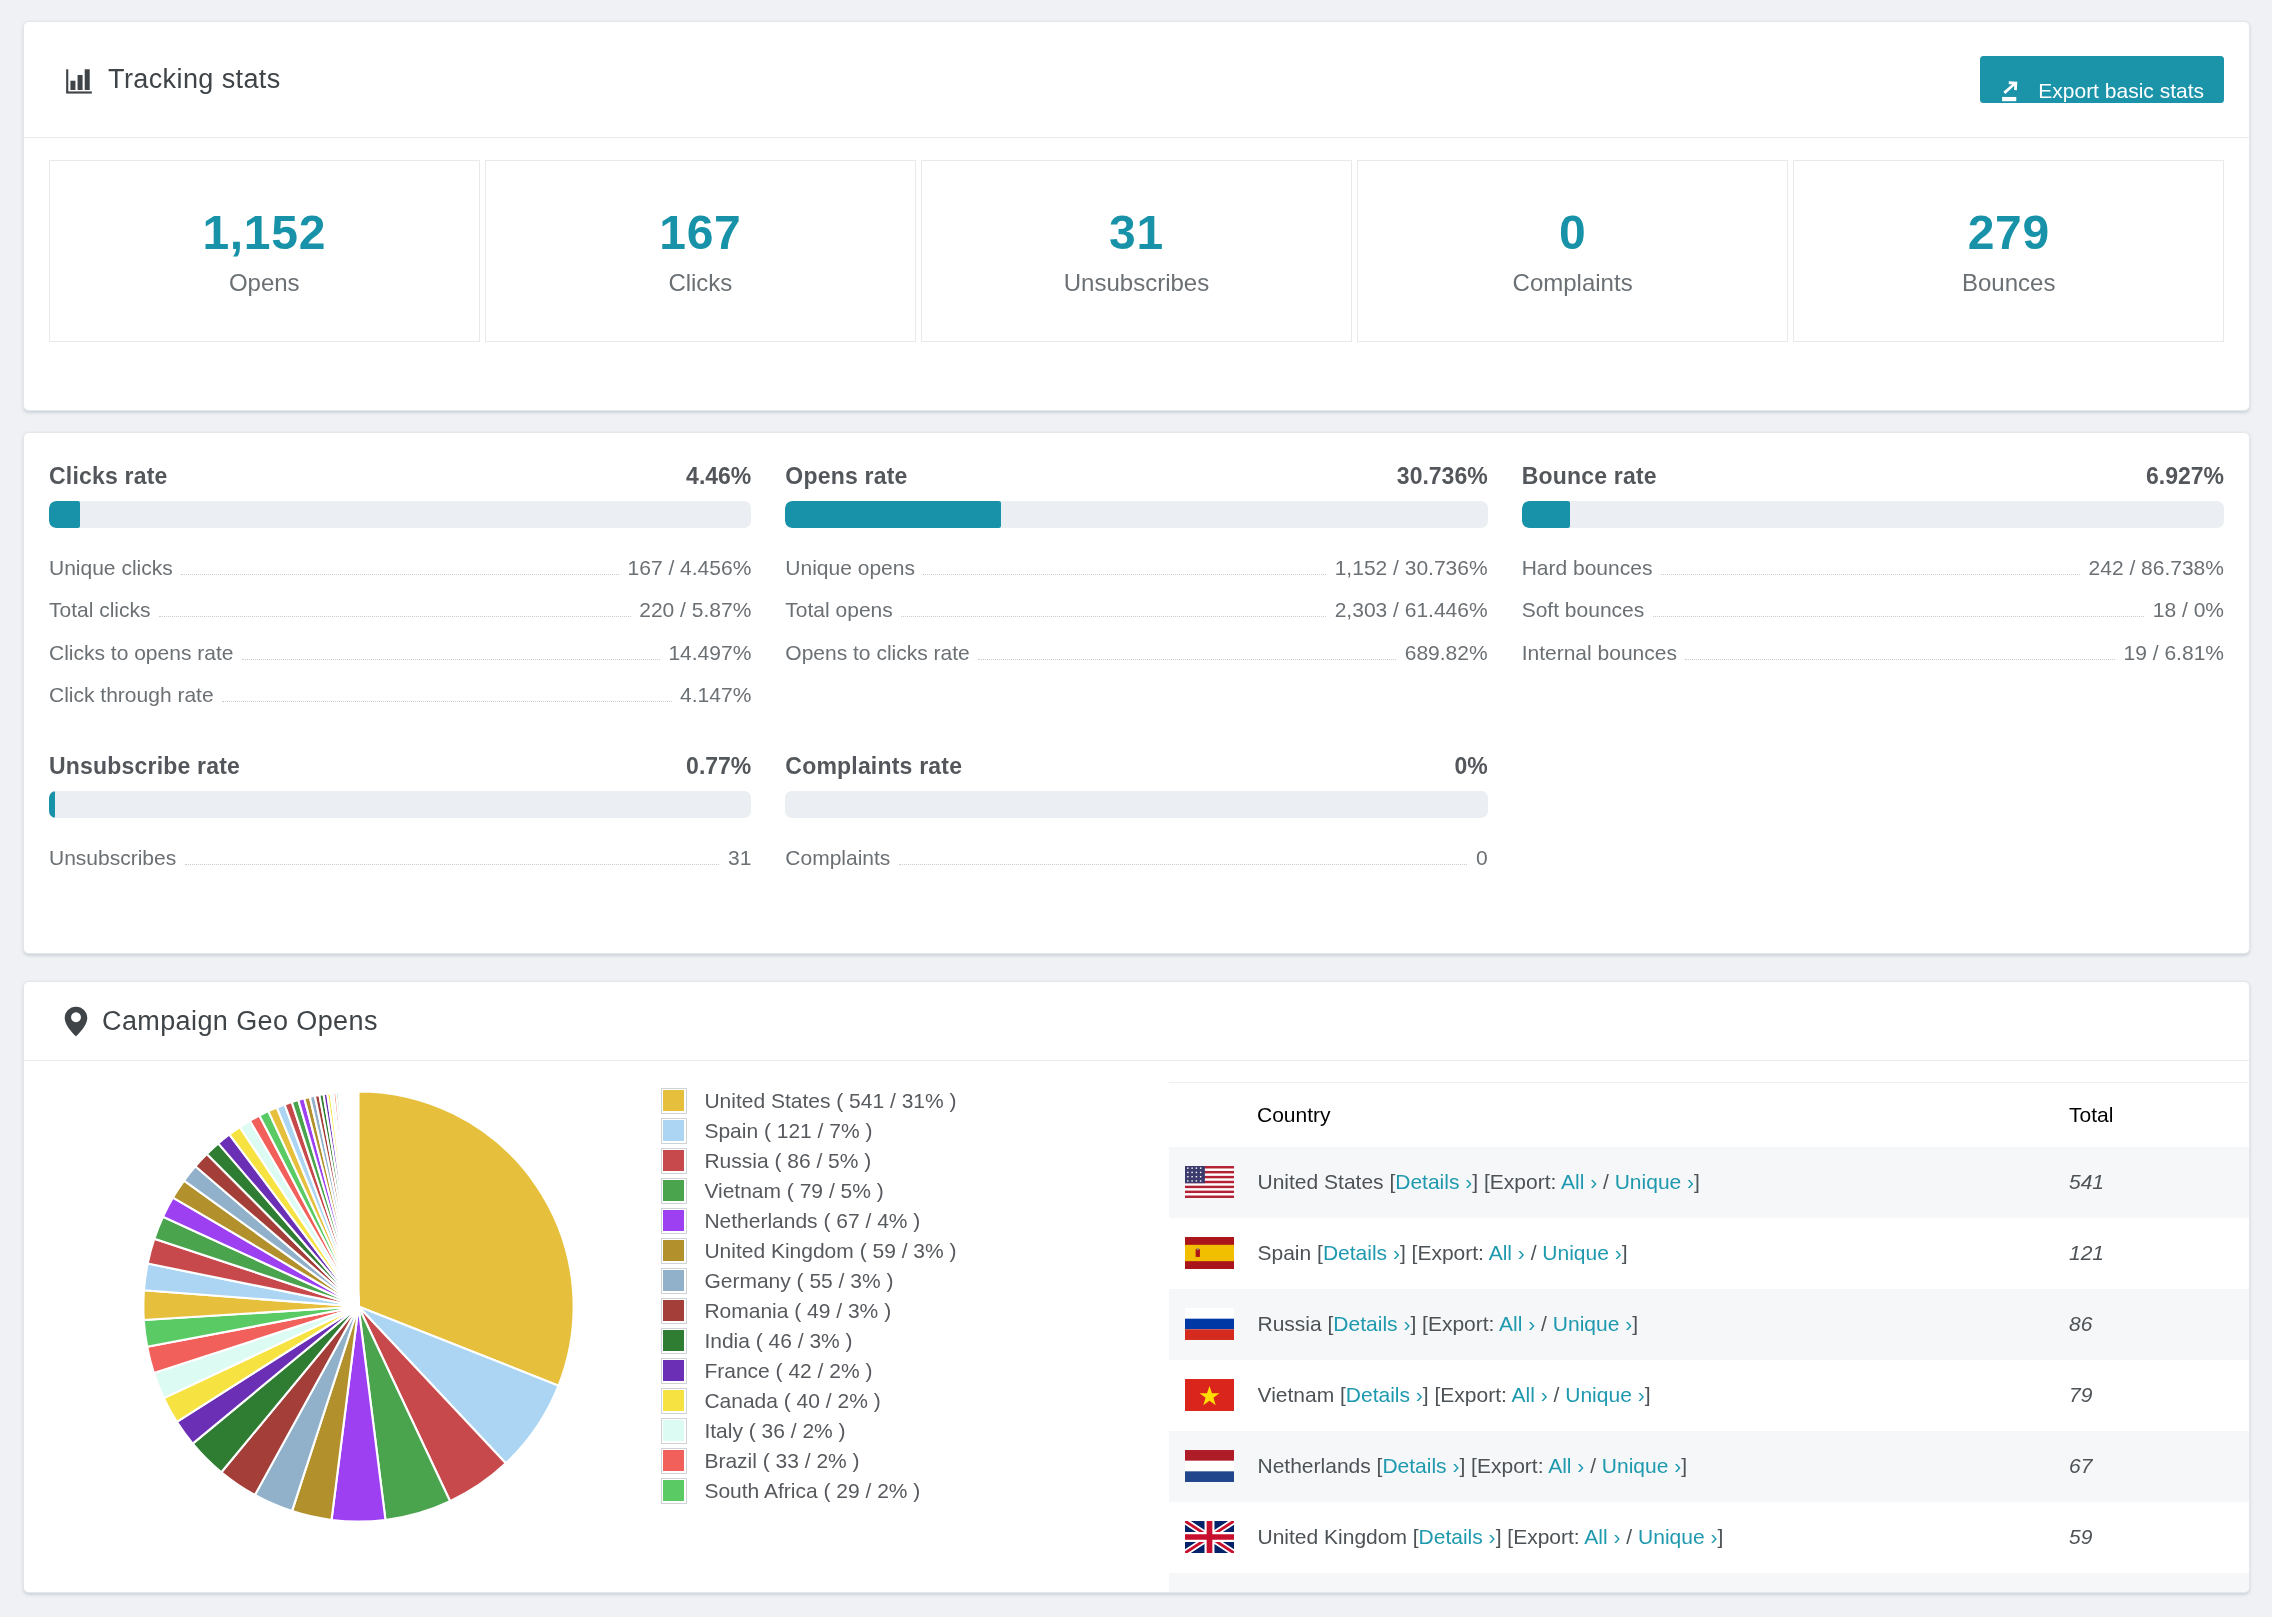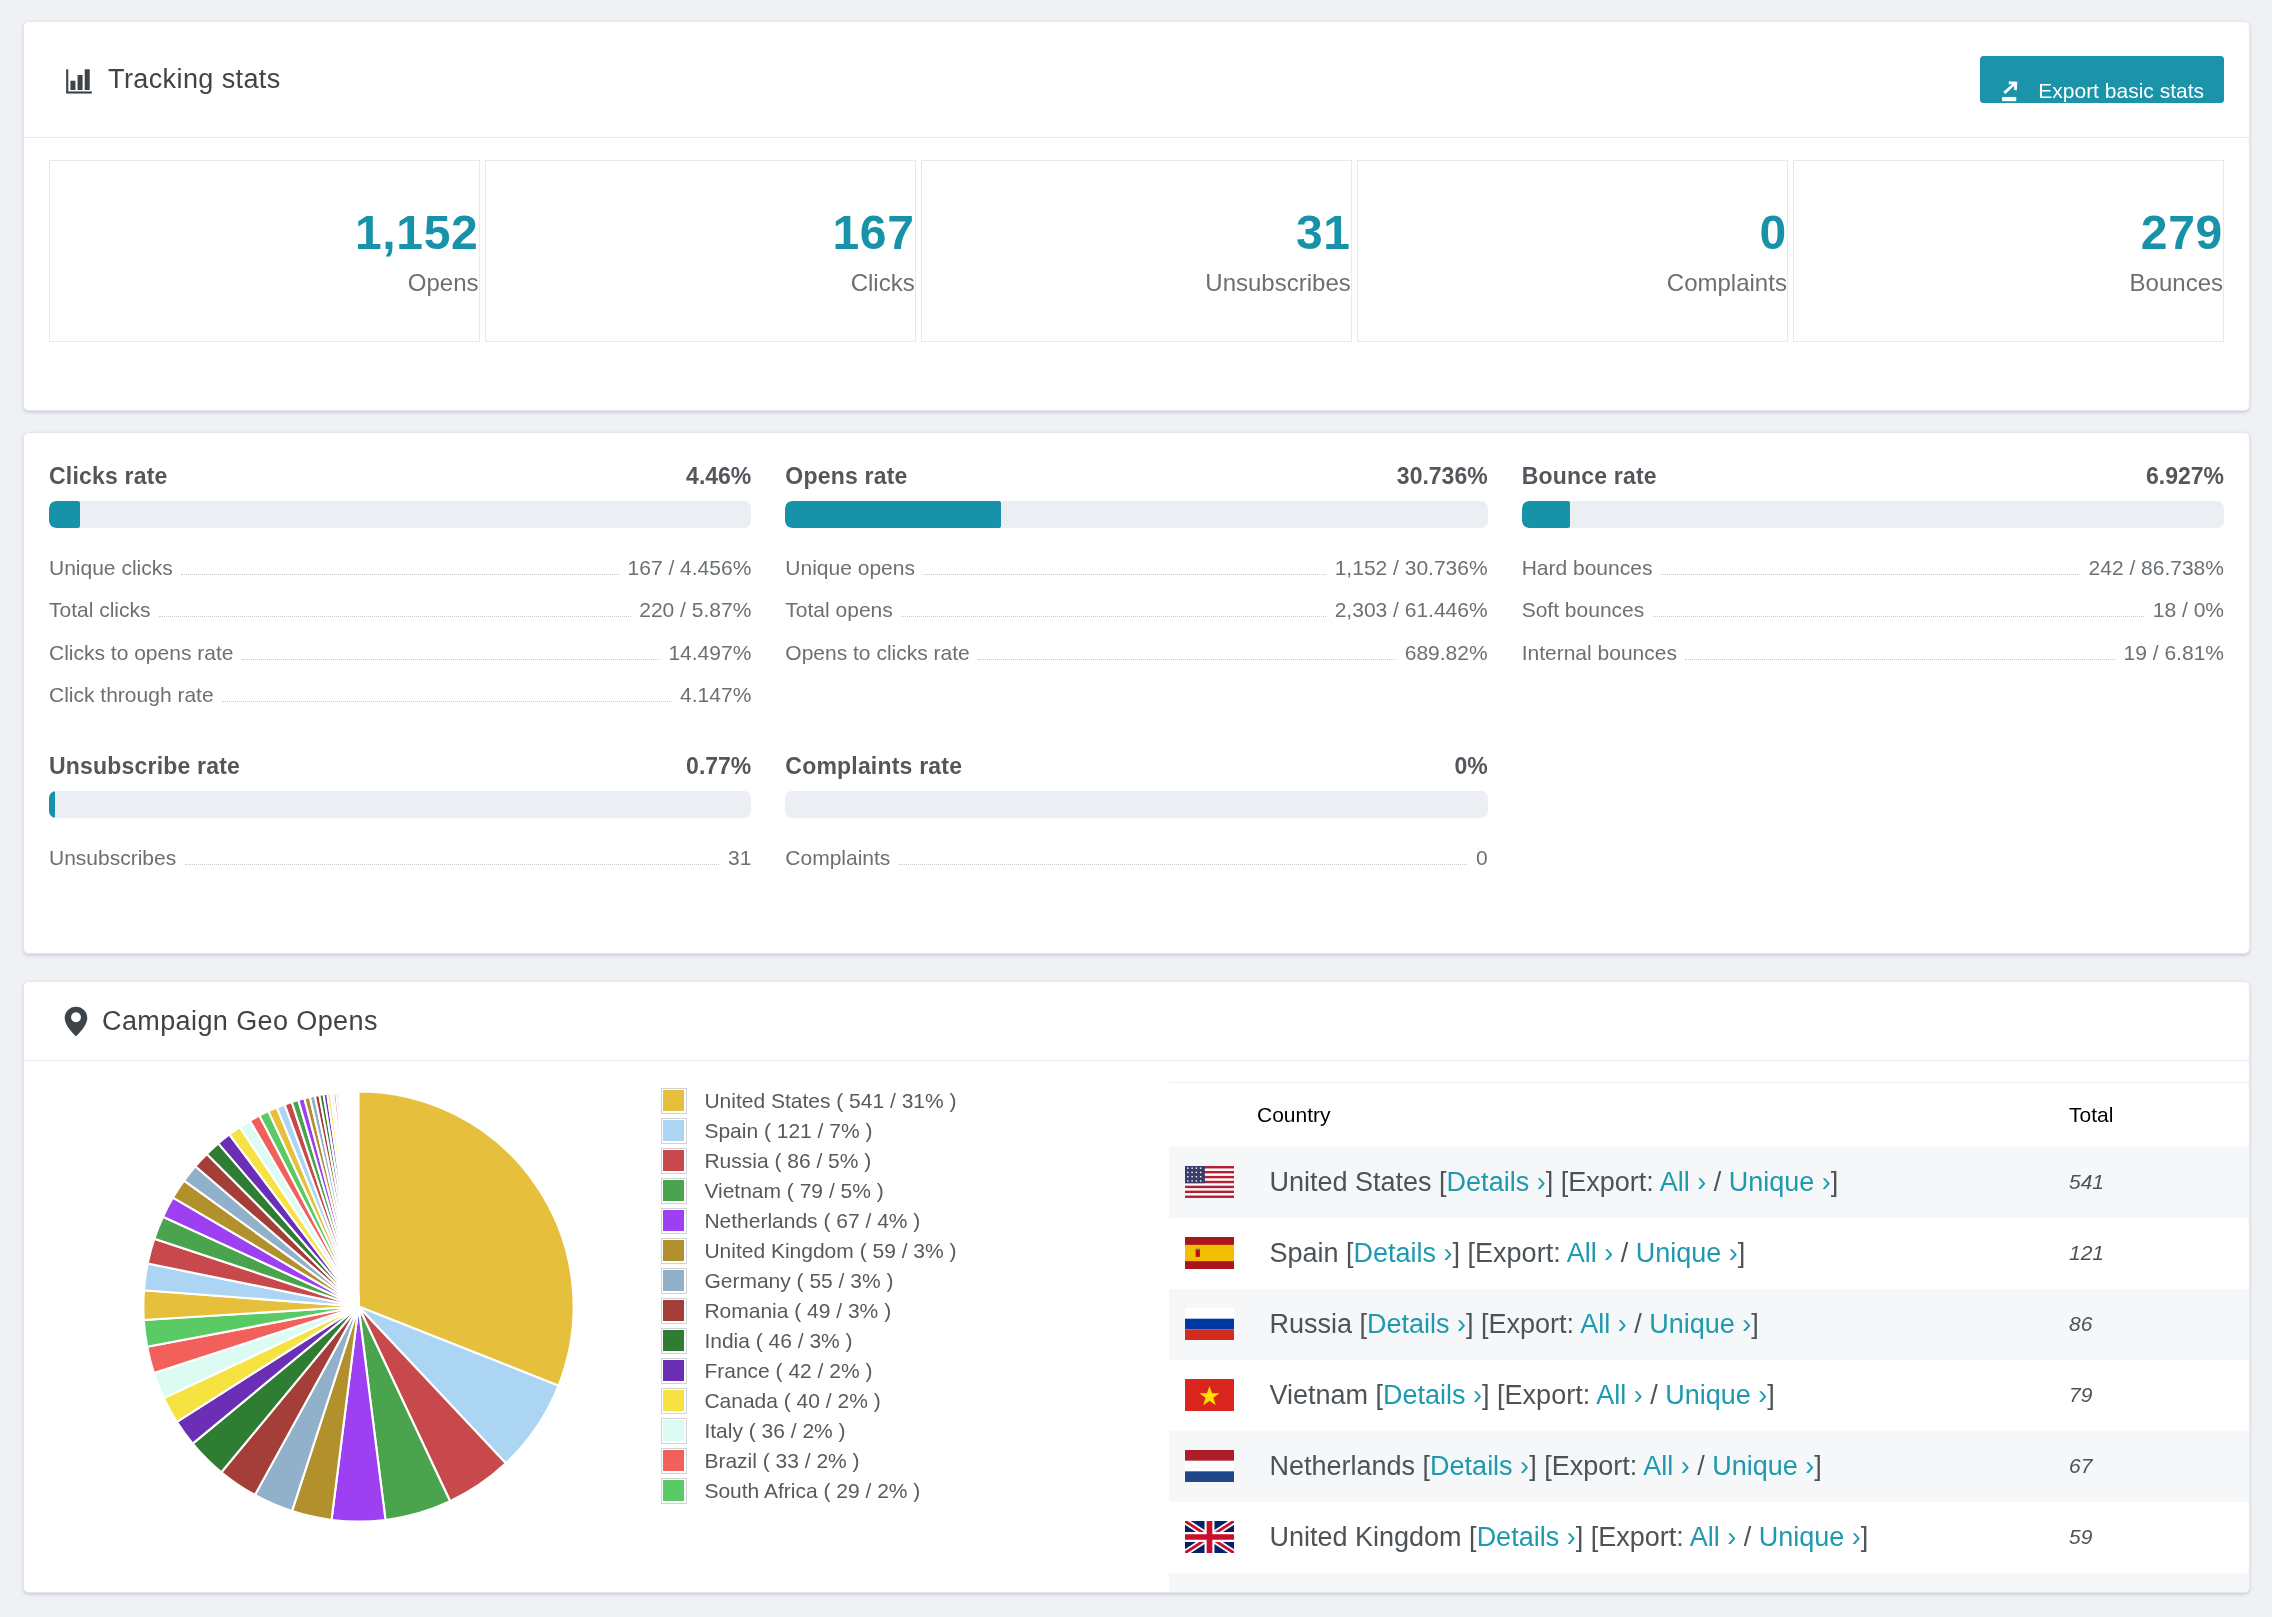--- a/index.html
+++ b/index.html
@@ -12,21 +12,21 @@
   .card-head{display:flex;align-items:center;padding:0 25px 0 40px;}
   .card-tracking .card-head{height:115px;}
   .head-icon{display:inline-flex;margin-right:14px;color:#3f4448;}
   .card-title{font-size:27px;font-weight:400;color:#3f4448;letter-spacing:0.4px;margin:0;}
   .divider{height:0.7px;background:#e9ebee;width:100%;}
   .export-btn{margin-left:auto;display:flex;align-items:flex-end;gap:16px;
     background:#1b93a8;color:#fff;border:none;border-radius:3.5px;height:47px;
     padding:0 20px;font-size:21px;font-family:inherit;cursor:pointer;}
   .summary-row{display:grid;grid-template-columns:repeat(5,1fr);gap:5.6px;margin:22.6px 25px 0;}
   .summary-cell{border:0.7px solid #e7eaec;background:#fff;height:180px;
-    display:flex;flex-direction:column;align-items:flex-end;justify-content:center;gap:9px;}
+    display:flex;flex-direction:column;align-items:center;justify-content:center;gap:9px;}
   .summary-value{font-size:48px;font-weight:bold;color:#1792a8;letter-spacing:0.7px;}
   .summary-label{font-size:24px;color:#6b7074;}
   
   .card-rates{margin-top:21px;height:522px;overflow:hidden;}
   .rates-grid{display:grid;grid-template-columns:repeat(3,1fr);column-gap:34px;row-gap:37px;
     padding:30px 25px 0;}
   .rate-head{display:flex;justify-content:space-between;align-items:baseline;}
   .rate-title{font-size:23px;font-weight:bold;color:#53575b;letter-spacing:0.2px;}
   .rate-value{font-size:23px;font-weight:bold;color:#53575b;}
   .rate-bar{height:27px;border-radius:7px;background:#ebeef2;margin-top:11.3px;overflow:hidden;}
@@ -50,21 +50,21 @@
   .geo-table{position:absolute;left:1145px;top:21px;right:0;border-top:0.7px solid #edeff1;}
   .geo-thead{display:flex;align-items:center;height:64px;padding-left:88px;}
   .geo-th{font-size:21px;color:#000000;}
   .geo-th.country{flex:1;}
   .geo-th.total{width:180px;}
   .geo-row{display:flex;align-items:center;height:71px;padding-left:15.5px;}
   .geo-row.striped{background:#f6f7f9;}
   .flag{width:49px;height:32px;flex:none;display:inline-block;position:relative;
     box-shadow:inset 0 0 0 0.7px rgba(0,0,0,.07);margin-right:24px;}
   .flag svg{display:block;}
-  .geo-country{flex:1;font-size:27px;color:#4d5256;white-space:nowrap;overflow:hidden;margin-left:12px;}
+  .geo-country{flex:1;font-size:21px;color:#4d5256;white-space:nowrap;overflow:hidden;}
   .geo-country a{color:#1e99ae;text-decoration:none;}
   .geo-total{width:180px;font-size:21px;color:#4d5256;font-style:italic;}
 </style>
 </head>
 <body>
 
 <div class="page">
 
   <section class="card card-tracking">
     <div class="card-head">

